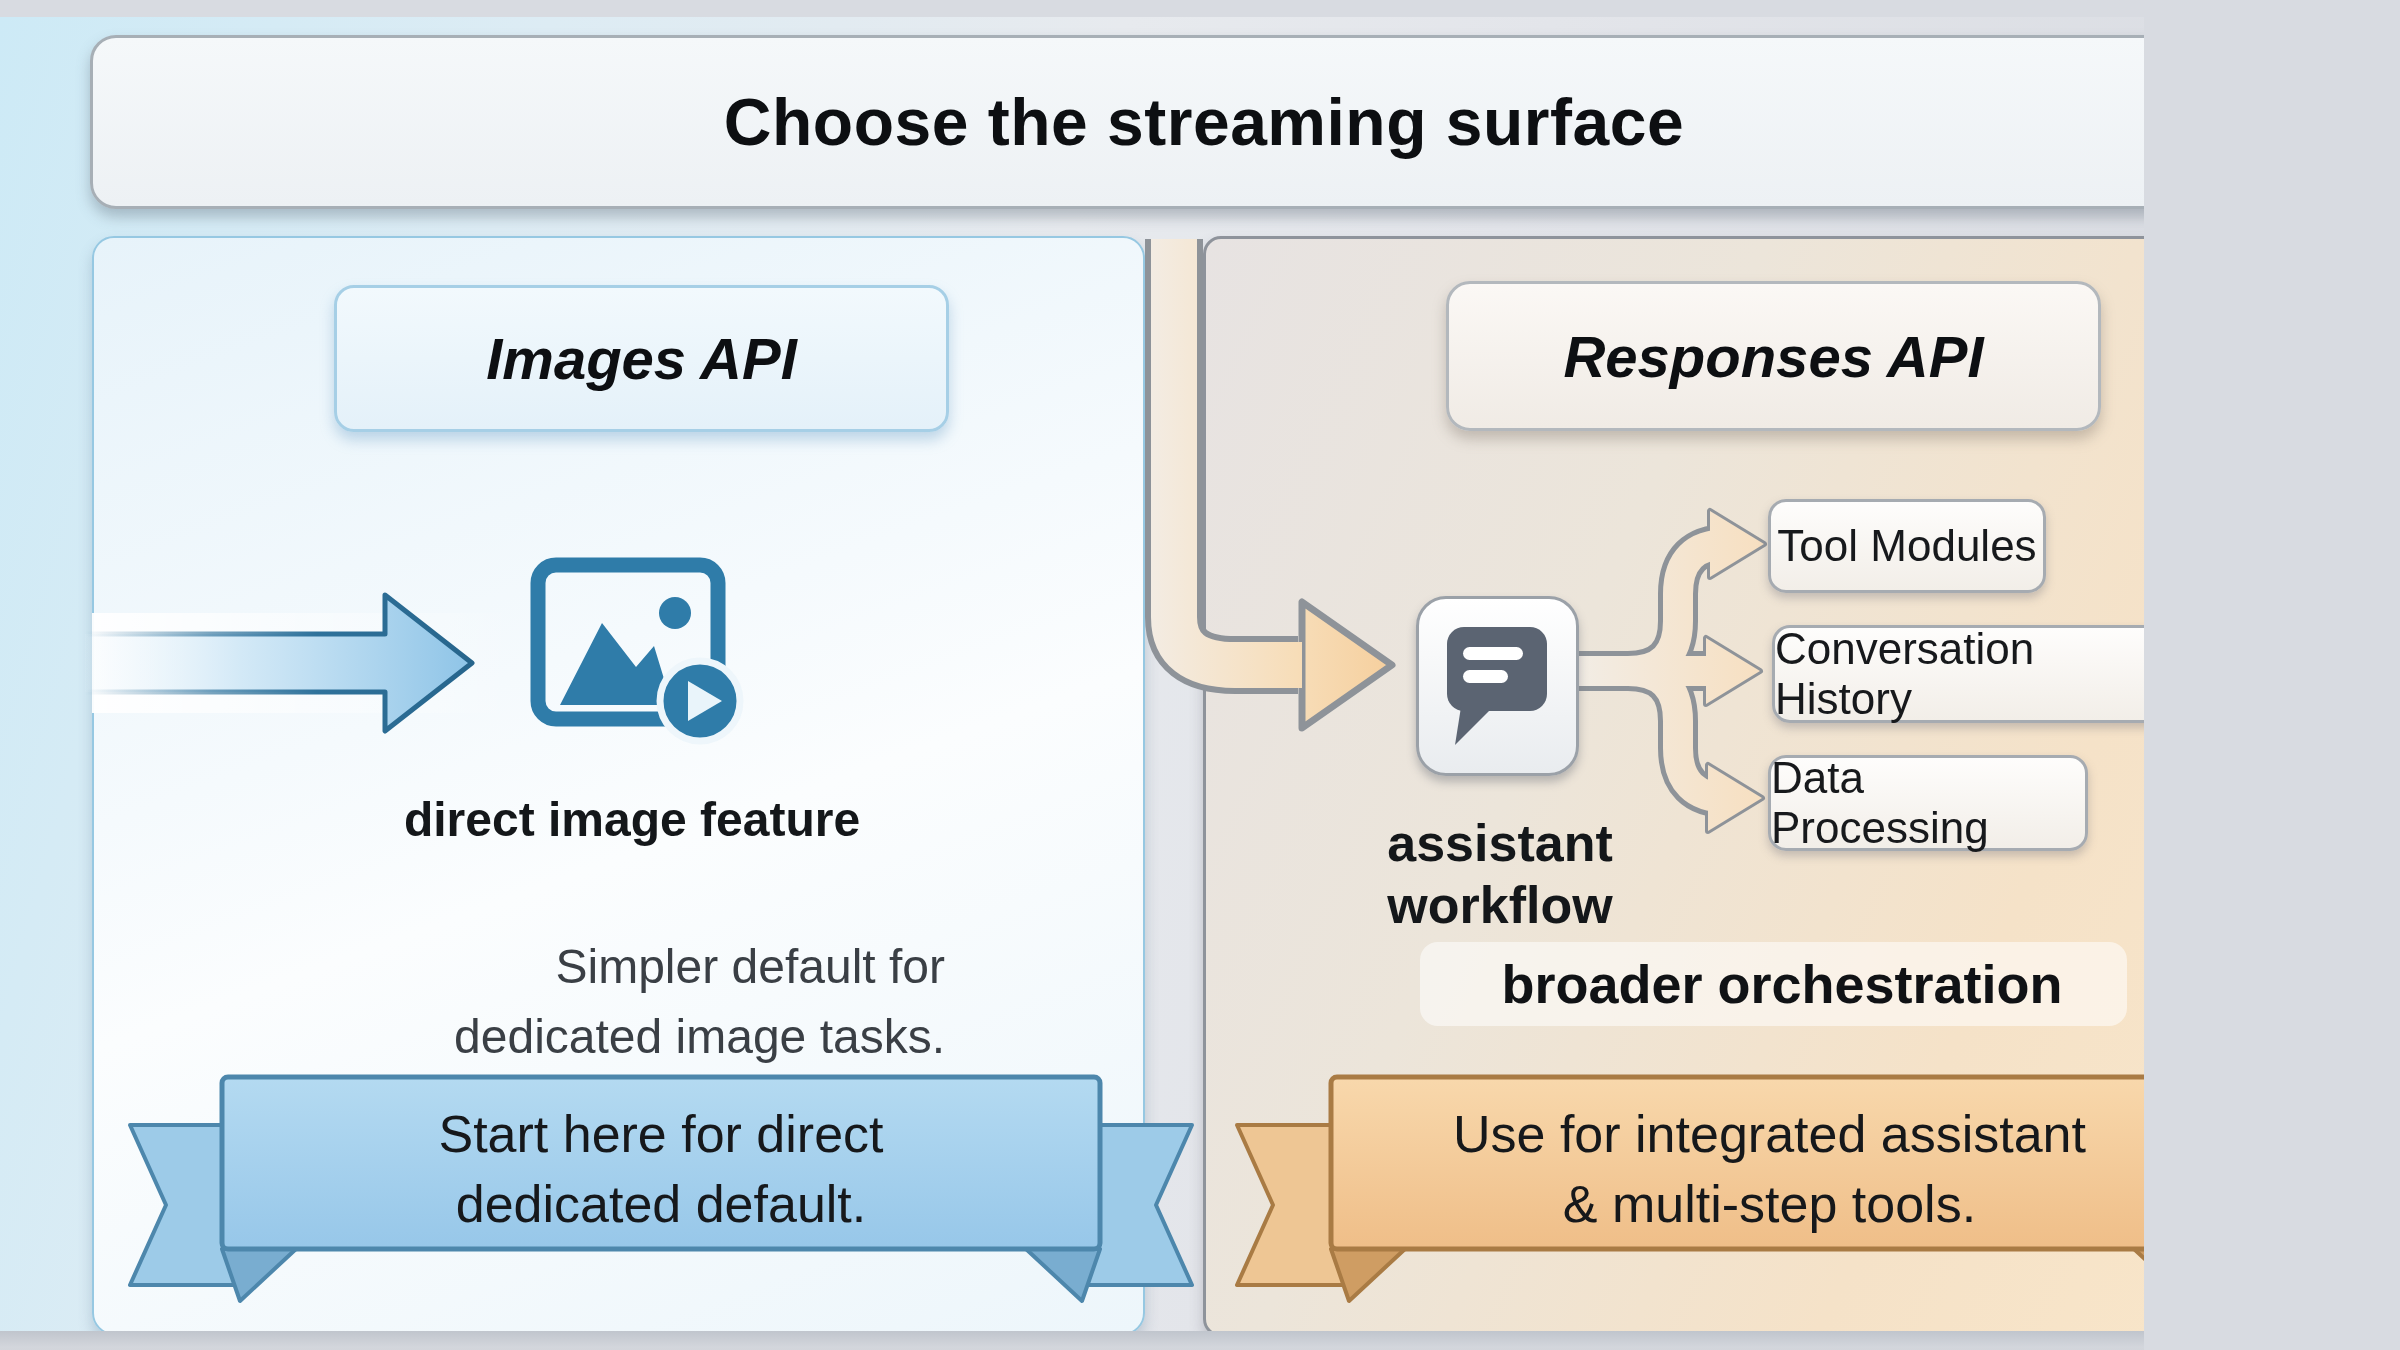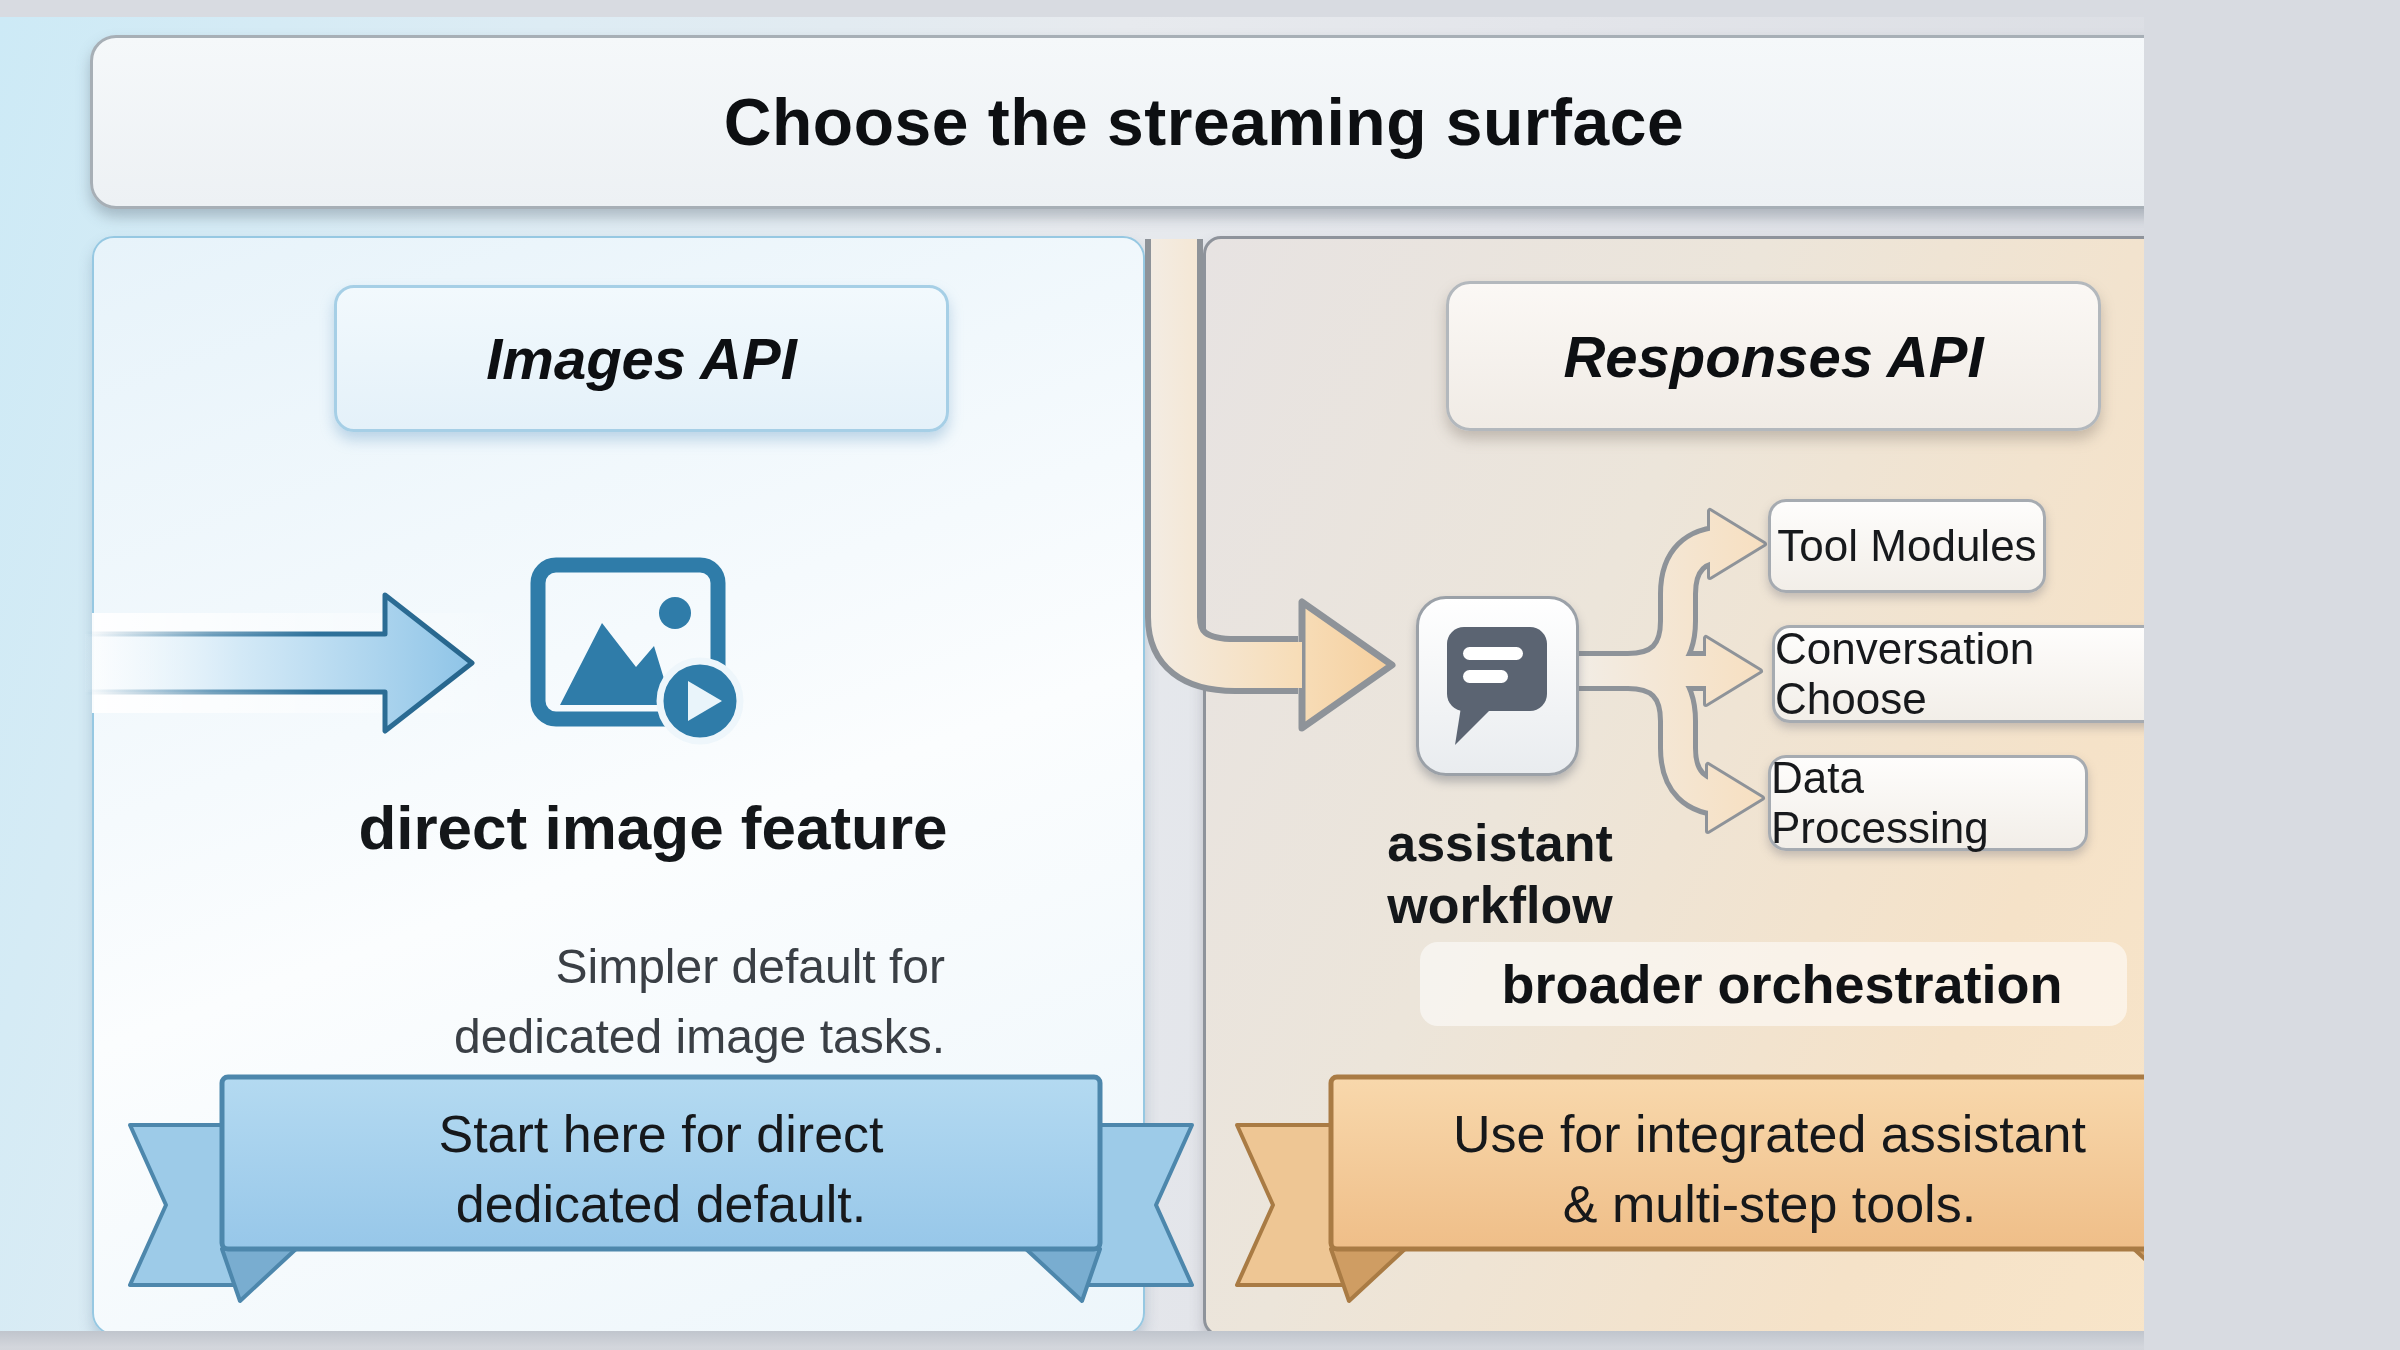--- a/index.html
+++ b/index.html
@@ -37,22 +37,22 @@
     left:334px;top:268px;width:609px;height:141px;border-radius:20px;font-size:58px;
     background:linear-gradient(180deg,#f2f9fd,#e4f1f9);
     border:3px solid #a6cfe6;box-shadow:0 8px 14px rgba(110,160,200,.40);
   }
   .hdr-responses{
     left:1446px;top:264px;width:649px;height:144px;border-radius:24px;font-size:58px;
     background:linear-gradient(180deg,#fbf8f5,#f0ebe5);
     border:3px solid #b3b8bd;box-shadow:0 8px 14px rgba(130,120,110,.40);
   }
   
-  .feature-label{left:353px;top:775px;width:600px;text-align:center;
-    font-size:62px;font-weight:700;color:#14171a;}
+  .feature-label{left:332px;top:775px;width:600px;text-align:center;
+    font-size:48px;font-weight:700;color:#14171a;}
   .desc{left:345px;top:915px;width:600px;text-align:right;
     font-size:48px;line-height:70px;color:#3a3f45;}
   
   .workflow-label{left:1300px;top:795px;width:400px;text-align:center;
     font-size:52px;font-weight:700;line-height:62px;color:#14171a;}
   .orchestration{
     left:1420px;top:925px;width:690px;height:84px;border-radius:18px;
     background:rgba(255,255,255,.55);display:flex;align-items:center;justify-content:center;
     font-size:54px;font-weight:700;color:#101215;padding-left:17px;
   }
@@ -197,21 +197,21 @@
 
   <div class="abs workflow-label">
     <div>assistant</div>
     <div>workflow</div>
   </div>
 
   <div class="abs bbox bbox-tools">
     <span>Tool Modules</span>
   </div>
   <div class="abs bbox bbox-conv">
-    <span>Conversation Choose</span>
+    <span>Conversation History</span>
   </div>
   <div class="abs bbox bbox-data">
     <span>Data Processing</span>
   </div>
 
   <div class="abs orchestration">
     <span>broader orchestration</span>
   </div>
 
   <div class="abs ribbon-text ribbon-text-blue">

